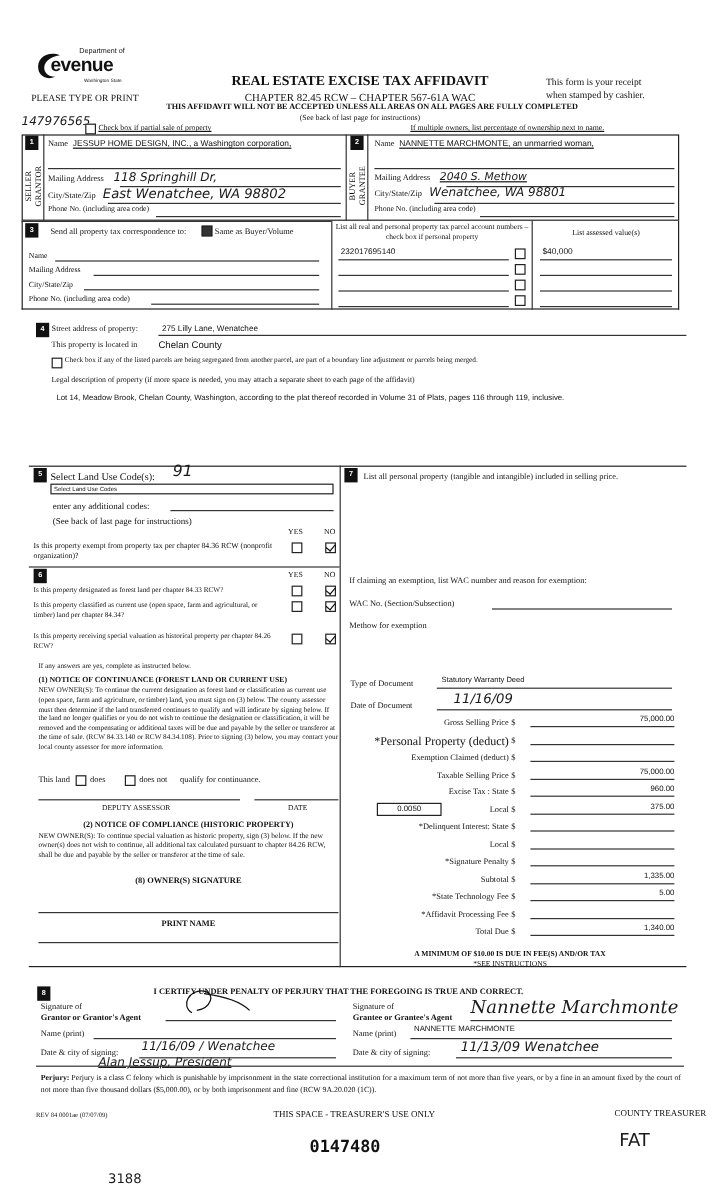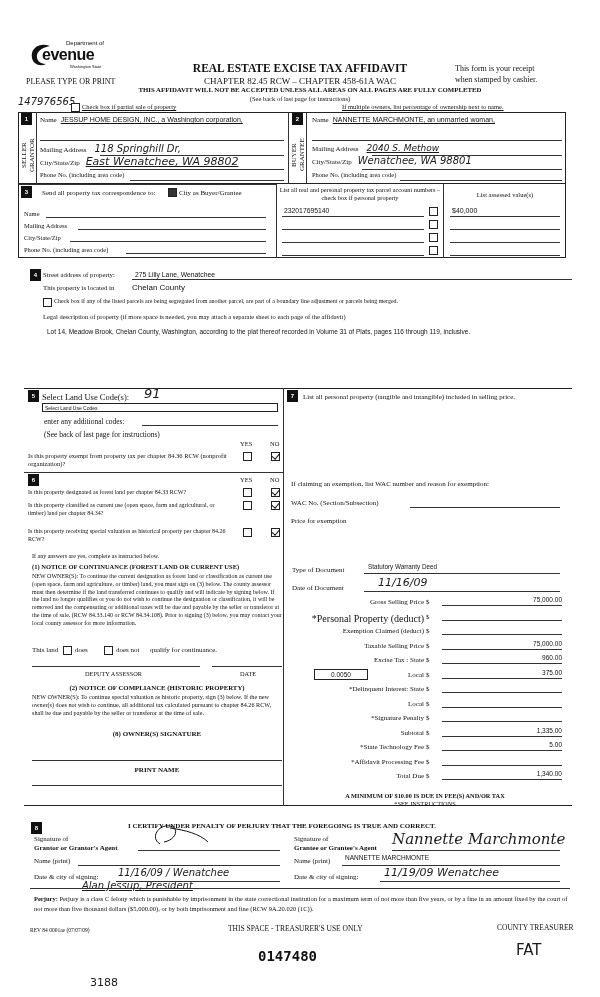--- a/index.html
+++ b/index.html
@@ -26,21 +26,21 @@
 <div class="abs" style="left:28px;top:40px;width:80px;height:32px;">
   <svg class="abs" width="26" height="26" style="left:0;top:2px;" viewBox="0 0 26 26">
     <path d="M22 4 C12 0 2 6 4 16 C5 22 12 25 18 22 C12 22 8 18 9 13 C10 8 16 5 22 4 Z" fill="#111"></path>
   </svg>
   <span class="abs sans" style="left:38px;top:0;font-size:6px;">Department of</span>
   <span class="abs sans b" style="left:14px;top:6px;font-size:16px;letter-spacing:-0.5px;">evenue</span>
   <span class="abs sans" style="left:42px;top:24px;font-size:4px;">Washington State</span>
 </div>
 <div class="abs" style="left:26px;top:77px;font-size:8px;">PLEASE TYPE OR PRINT</div>
 <div class="abs b center" style="left:150px;top:62px;width:300px;font-size:11.5px;">REAL ESTATE EXCISE TAX AFFIDAVIT</div>
-<div class="abs center" style="left:150px;top:76px;width:300px;font-size:9px;">CHAPTER 82.45 RCW – CHAPTER 458-61A WAC</div>
+<div class="abs center" style="left:150px;top:76px;width:300px;font-size:9px;">CHAPTER 82.45 RCW – CHAPTER 567-61A WAC</div>
 <div class="abs b center" style="left:80px;top:86px;width:460px;font-size:6.8px;">THIS AFFIDAVIT WILL NOT BE ACCEPTED UNLESS ALL AREAS ON ALL PAGES ARE FULLY COMPLETED</div>
 <div class="abs center" style="left:200px;top:95px;width:200px;font-size:6.5px;">(See back of last page for instructions)</div>
 <div class="abs" style="left:455px;top:64px;font-size:8px;">This form is your receipt</div>
 <div class="abs" style="left:455px;top:75px;font-size:8px;">when stamped by cashier.</div>
 <div class="abs hand" style="left:18px;top:96px;font-size:10px;">147976565</div>
 <div class="cb" style="left:71px;top:103px;"></div>
 <div class="abs" style="left:82px;top:103px;font-size:6.5px;text-decoration:underline;">Check box if partial sale of property</div>
 <div class="abs" style="left:342px;top:103px;font-size:6.5px;text-decoration:underline;">If multiple owners, list percentage of ownership next to name.</div>
 
 <div class="abs box" style="left:18px;top:112px;width:548px;height:72px;"></div>
@@ -57,21 +57,21 @@
   <span class="sans" style="font-size:7px;text-decoration:underline;margin-left:2px;">JESSUP HOME DESIGN, INC., a Washington corporation,</span>
 </div>
 <div class="line" style="left:40px;top:140px;width:244px;"></div>
 <div class="abs" style="left:40px;top:143px;width:244px;">
   <span style="font-size:7px;">Mailing Address</span>
   <span class="hand" style="font-size:10px;margin-left:6px;">118 Springhill Dr,</span>
 </div>
 <div class="line" style="left:100px;top:155px;width:184px;"></div>
 <div class="abs" style="left:40px;top:155px;width:244px;">
   <span style="font-size:7px;">City/State/Zip</span>
-  <span class="hand" style="font-size:11px;margin-left:4px;text-decoration:underline;">East Wenatchee, WA 98802</span>
+  <span class="hand" style="font-size:11px;margin-left:4px;">East Wenatchee, WA 98802</span>
 </div>
 <div class="line" style="left:90px;top:169px;width:194px;"></div>
 <div class="abs" style="left:40px;top:171px;font-size:6.5px;">Phone No. (including area code)</div>
 <div class="line" style="left:130px;top:180px;width:154px;"></div>
 
 <div class="abs" style="left:312px;top:115px;width:250px;">
   <span style="font-size:7px;">Name</span>
   <span class="sans" style="font-size:7px;text-decoration:underline;margin-left:2px;">NANNETTE MARCHMONTE, an unmarried woman,</span>
 </div>
 <div class="line" style="left:312px;top:140px;width:250px;"></div>
@@ -88,21 +88,21 @@
 <div class="abs" style="left:312px;top:171px;font-size:6.5px;">Phone No. (including area code)</div>
 <div class="line" style="left:400px;top:180px;width:162px;"></div>
 
 <div class="abs" style="left:18px;top:184px;width:548px;height:74px;border-left:1px solid #222;border-right:1px solid #222;border-bottom:1px solid #222;"></div>
 <div class="vline" style="left:276px;top:184px;height:74px;"></div>
 <div class="vline" style="left:443px;top:184px;height:74px;"></div>
 <div class="line" style="left:18px;top:184px;width:258px;"></div>
 <div class="num" style="left:21px;top:186px;">3</div>
 <div class="abs" style="left:42px;top:189px;font-size:7px;">Send all property tax correspondence to:</div>
 <div class="cb x" style="left:168px;top:188px;"></div>
-<div class="abs" style="left:179px;top:189px;font-size:7px;">City as Buyer/Grantee</div>
+<div class="abs" style="left:179px;top:189px;font-size:7px;">Same as Buyer/Volume</div>
 
 <div class="abs" style="left:24px;top:210px;font-size:6.5px;">Name</div>
 <div class="line" style="left:46px;top:217px;width:220px;"></div>
 <div class="abs" style="left:24px;top:222px;font-size:6.5px;">Mailing Address</div>
 <div class="line" style="left:78px;top:229px;width:188px;"></div>
 <div class="abs" style="left:24px;top:234px;font-size:6.5px;">City/State/Zip</div>
 <div class="line" style="left:70px;top:241px;width:196px;"></div>
 <div class="abs" style="left:24px;top:246px;font-size:6.5px;">Phone No. (including area code)</div>
 <div class="line" style="left:126px;top:253px;width:140px;"></div>
 
@@ -187,21 +187,21 @@
 <div class="abs b center" style="left:32px;top:730px;width:250px;font-size:7px;">(8) OWNER(S) SIGNATURE</div>
 <div class="line" style="left:32px;top:760px;width:250px;"></div>
 <div class="abs b center" style="left:32px;top:766px;width:250px;font-size:7px;">PRINT NAME</div>
 <div class="line" style="left:32px;top:785px;width:250px;"></div>
 
 <div class="num" style="left:287px;top:390px;">7</div>
 <div class="abs" style="left:303px;top:392px;width:260px;font-size:7px;line-height:10px;">List all personal property (tangible and intangible) included in selling price.</div>
 <div class="abs" style="left:291px;top:480px;width:290px;font-size:7px;">If claiming an exemption, list WAC number and reason for exemption:</div>
 <div class="abs" style="left:291px;top:499px;font-size:7px;">WAC No. (Section/Subsection)</div>
 <div class="line" style="left:410px;top:507px;width:150px;"></div>
-<div class="abs" style="left:291px;top:517px;font-size:7px;">Price for exemption</div>
+<div class="abs" style="left:291px;top:517px;font-size:7px;">Methow for exemption</div>
 
 <div class="abs" style="left:292px;top:566px;font-size:7px;">Type of Document</div>
 <div class="abs sans" style="left:368px;top:563px;font-size:6.3px;">Statutory Warranty Deed</div>
 <div class="line" style="left:364px;top:573px;width:196px;"></div>
 <div class="abs" style="left:292px;top:584px;font-size:7px;">Date of Document</div>
 <div class="abs hand" style="left:378px;top:576px;font-size:11px;">11/16/09</div>
 <div class="line" style="left:364px;top:591px;width:196px;"></div>
 
 <div class="abs" style="left:290px;top:596px;width:272px;">
   <div style="position:relative;height:14.5px;">
@@ -295,27 +295,27 @@
 <div class="abs" style="left:294px;top:835px;font-size:7px;line-height:9px;">
   <div>Signature of</div>
   <div class="b">Grantee or Grantee's Agent</div>
 </div>
 <div class="abs hand" style="left:392px;top:830px;font-size:15px;font-family:'DejaVu Serif',serif;">Nannette Marchmonte</div>
 <div class="line" style="left:392px;top:850px;width:168px;"></div>
 <div class="abs" style="left:294px;top:857px;font-size:7px;">Name (print)</div>
 <div class="abs sans" style="left:345px;top:854px;font-size:6.5px;">NANNETTE MARCHMONTE</div>
 <div class="line" style="left:342px;top:865px;width:218px;"></div>
 <div class="abs" style="left:294px;top:873px;font-size:7px;">Date &amp; city of signing:</div>
-<div class="abs hand" style="left:384px;top:866px;font-size:11px;">11/19/09  Wenatchee</div>
+<div class="abs hand" style="left:384px;top:866px;font-size:11px;">11/13/09  Wenatchee</div>
 <div class="line" style="left:380px;top:881px;width:180px;"></div>
 
 <div class="line" style="left:30px;top:888px;width:540px;"></div>
 <div class="abs" style="left:34px;top:894px;width:540px;font-size:6.5px;line-height:10px;">
   <span class="b">Perjury:</span>
   <span>Perjury is a class C felony which is punishable by imprisonment in the state correctional institution for a maximum term of not more than five years, or by a fine in an amount fixed by the court of not more than five thousand dollars ($5,000.00), or by both imprisonment and fine (RCW 9A.20.020 (1C)).</span>
 </div>
 
 <div class="abs" style="left:30px;top:927px;font-size:5.5px;">REV 84 0001ae (07/07/09)</div>
 <div class="abs" style="left:228px;top:924px;font-size:7.5px;">THIS SPACE - TREASURER'S USE ONLY</div>
-<div class="abs" style="left:497px;top:923px;font-size:7.5px;white-space:nowrap;">COUNTY TREASURER</div>
+<div class="abs" style="left:512px;top:923px;font-size:7.5px;white-space:nowrap;">COUNTY TREASURER</div>
 <div class="abs hand" style="left:90px;top:976px;font-size:11px;font-style:normal;">3188</div>
 <div class="abs" style="left:258px;top:948px;font-size:14px;font-family:'DejaVu Sans Mono',monospace;font-weight:bold;">0147480</div>
 <div class="abs hand" style="left:516px;top:941px;font-size:15px;font-style:normal;">FAT</div>
 
 </body></html>

